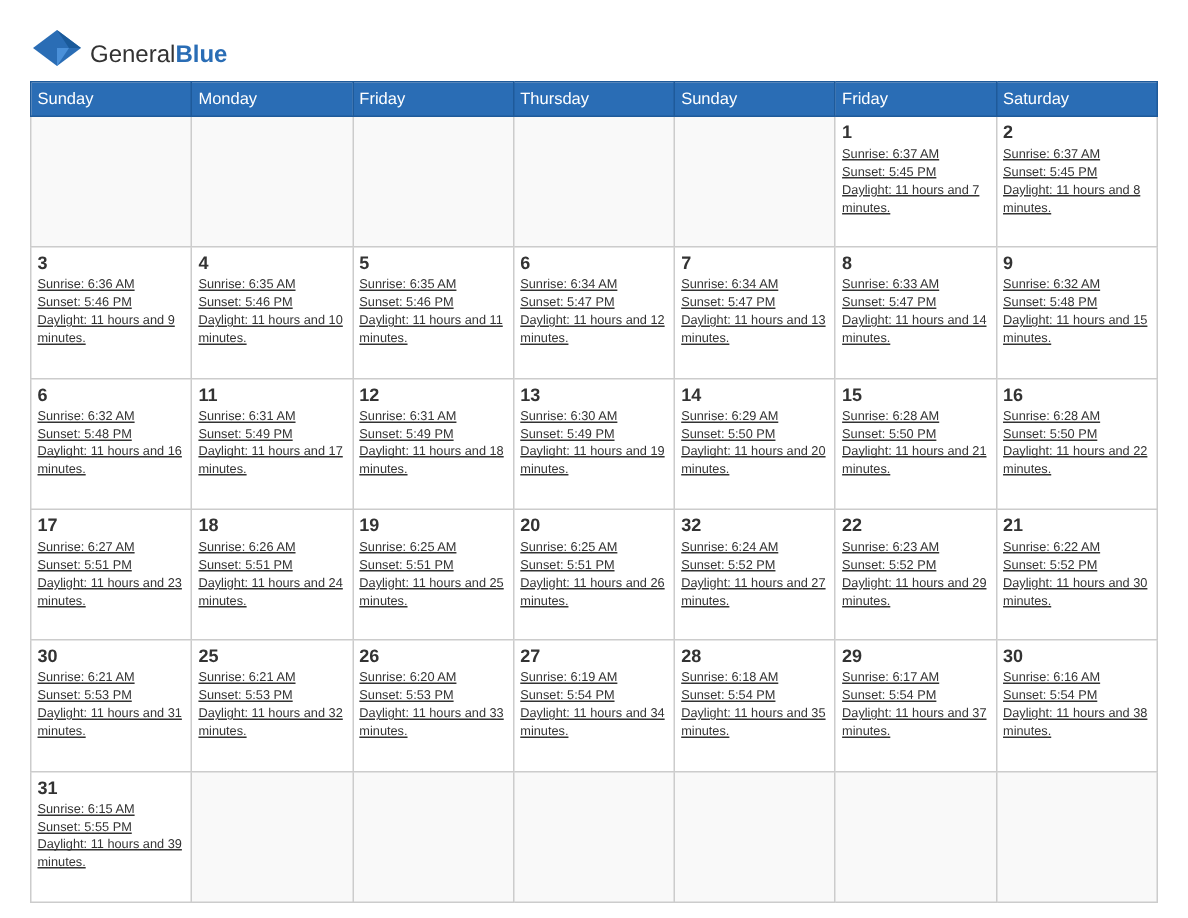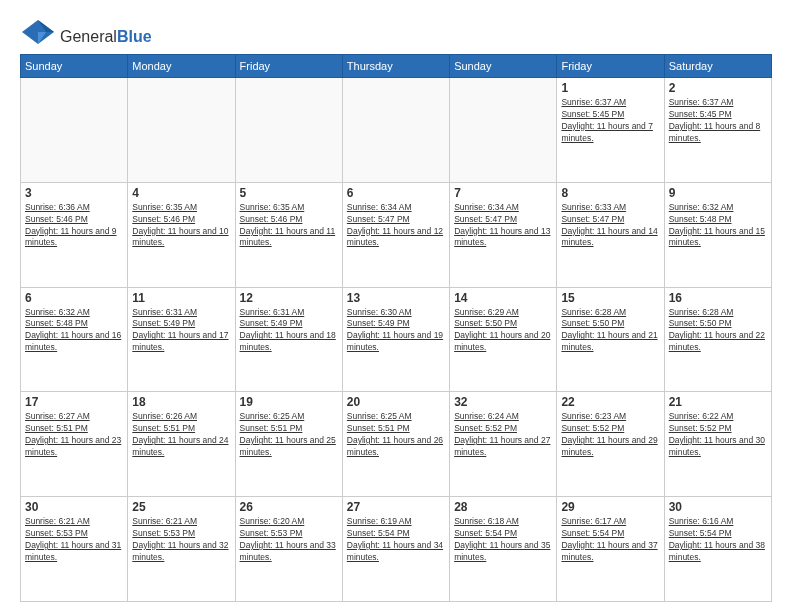--- a/index.html
+++ b/index.html
@@ -251,15 +251,27 @@
           </td>
           <td>
             <span class="day-number">29</span>
             <div class="day-info">Sunrise: 6:17 AM<br>Sunset: 5:54 PM<br>Daylight: 11 hours and 37 minutes.</div>
           </td>
           <td>
             <span class="day-number">30</span>
             <div class="day-info">Sunrise: 6:16 AM<br>Sunset: 5:54 PM<br>Daylight: 11 hours and 38 minutes.</div>
           </td>
         </tr>
+        <tr class="last-row">
+          <td>
+            <span class="day-number">31</span>
+            <div class="day-info">Sunrise: 6:15 AM<br>Sunset: 5:55 PM<br>Daylight: 11 hours and 39 minutes.</div>
+          </td>
+          <td class="empty-cell"></td>
+          <td class="empty-cell"></td>
+          <td class="empty-cell"></td>
+          <td class="empty-cell"></td>
+          <td class="empty-cell"></td>
+          <td class="empty-cell"></td>
+        </tr>
       </tbody>
   </table>
 </div>
 
 </body></html>

